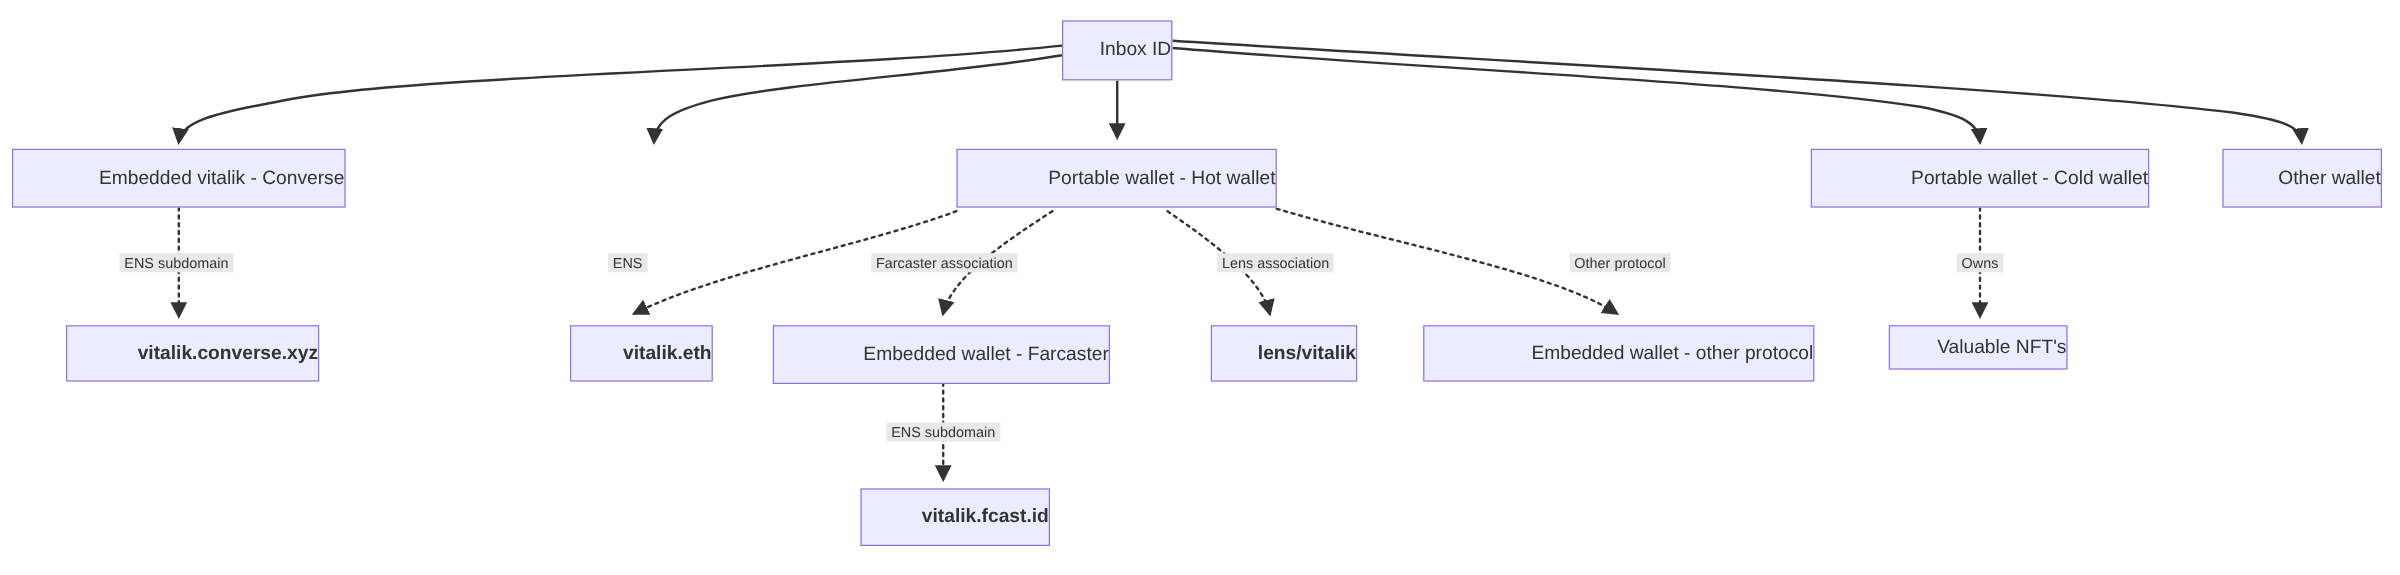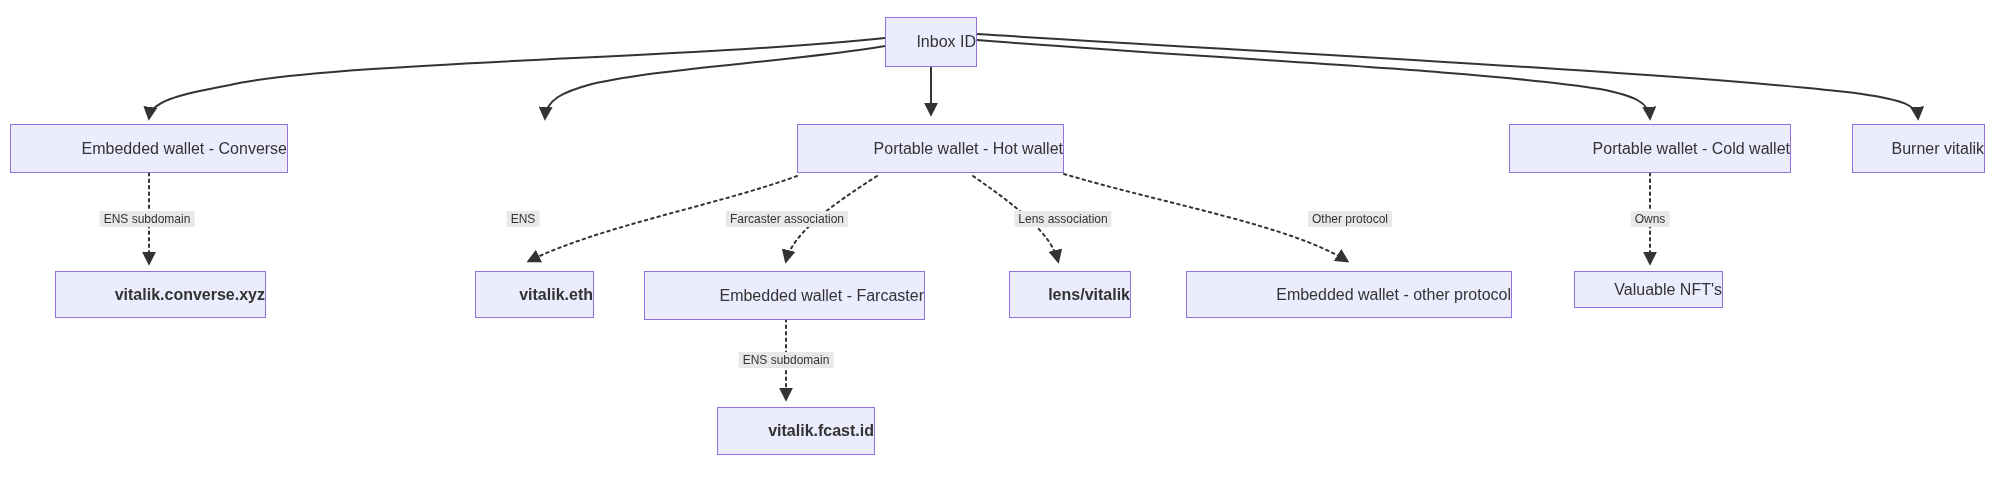--- a/index.html
+++ b/index.html
@@ -67,30 +67,30 @@
     <path d="M1064,174 C1165,204 1292,226 1347,261" fill="none" stroke="#333333" stroke-width="2" stroke-dasharray="2.5,4" stroke-linecap="round" marker-end="url(#arrow)"></path>
     <path d="M1650,173 L1650,263" fill="none" stroke="#333333" stroke-width="2" stroke-dasharray="2.5,4" stroke-linecap="round" marker-end="url(#arrow)"></path>
     <path d="M786,319 L786,399" fill="none" stroke="#333333" stroke-width="2" stroke-dasharray="2.5,4" stroke-linecap="round" marker-end="url(#arrow)"></path>
   </svg>
 
   <div class="node" style="left:885px;top:17px;width:92px;height:50px">
     <span>Inbox ID</span>
   </div>
 
   <div class="node" style="left:10px;top:124px;width:278px;height:49px">
-    <span>Embedded wallet - Converse</span>
+    <span>Embedded vitalik - Converse</span>
   </div>
   <div class="node" style="left:797px;top:124px;width:267px;height:49px">
     <span>Portable wallet - Hot wallet</span>
   </div>
   <div class="node" style="left:1509px;top:124px;width:282px;height:49px">
     <span>Portable wallet - Cold wallet</span>
   </div>
   <div class="node" style="left:1852px;top:124px;width:133px;height:49px">
-    <span>Burner vitalik</span>
+    <span>Other wallet</span>
   </div>
 
   <div class="node bold" style="left:44px;top:271px;width:211px;height:47px">
     <span>vitalik.converse.xyz</span>
   </div>
   <div class="node bold" style="left:464px;top:271px;width:119px;height:47px">
     <span>vitalik.eth</span>
   </div>
   <div class="node" style="left:644px;top:271px;width:281px;height:49px">
     <span>Embedded wallet - Farcaster</span>

